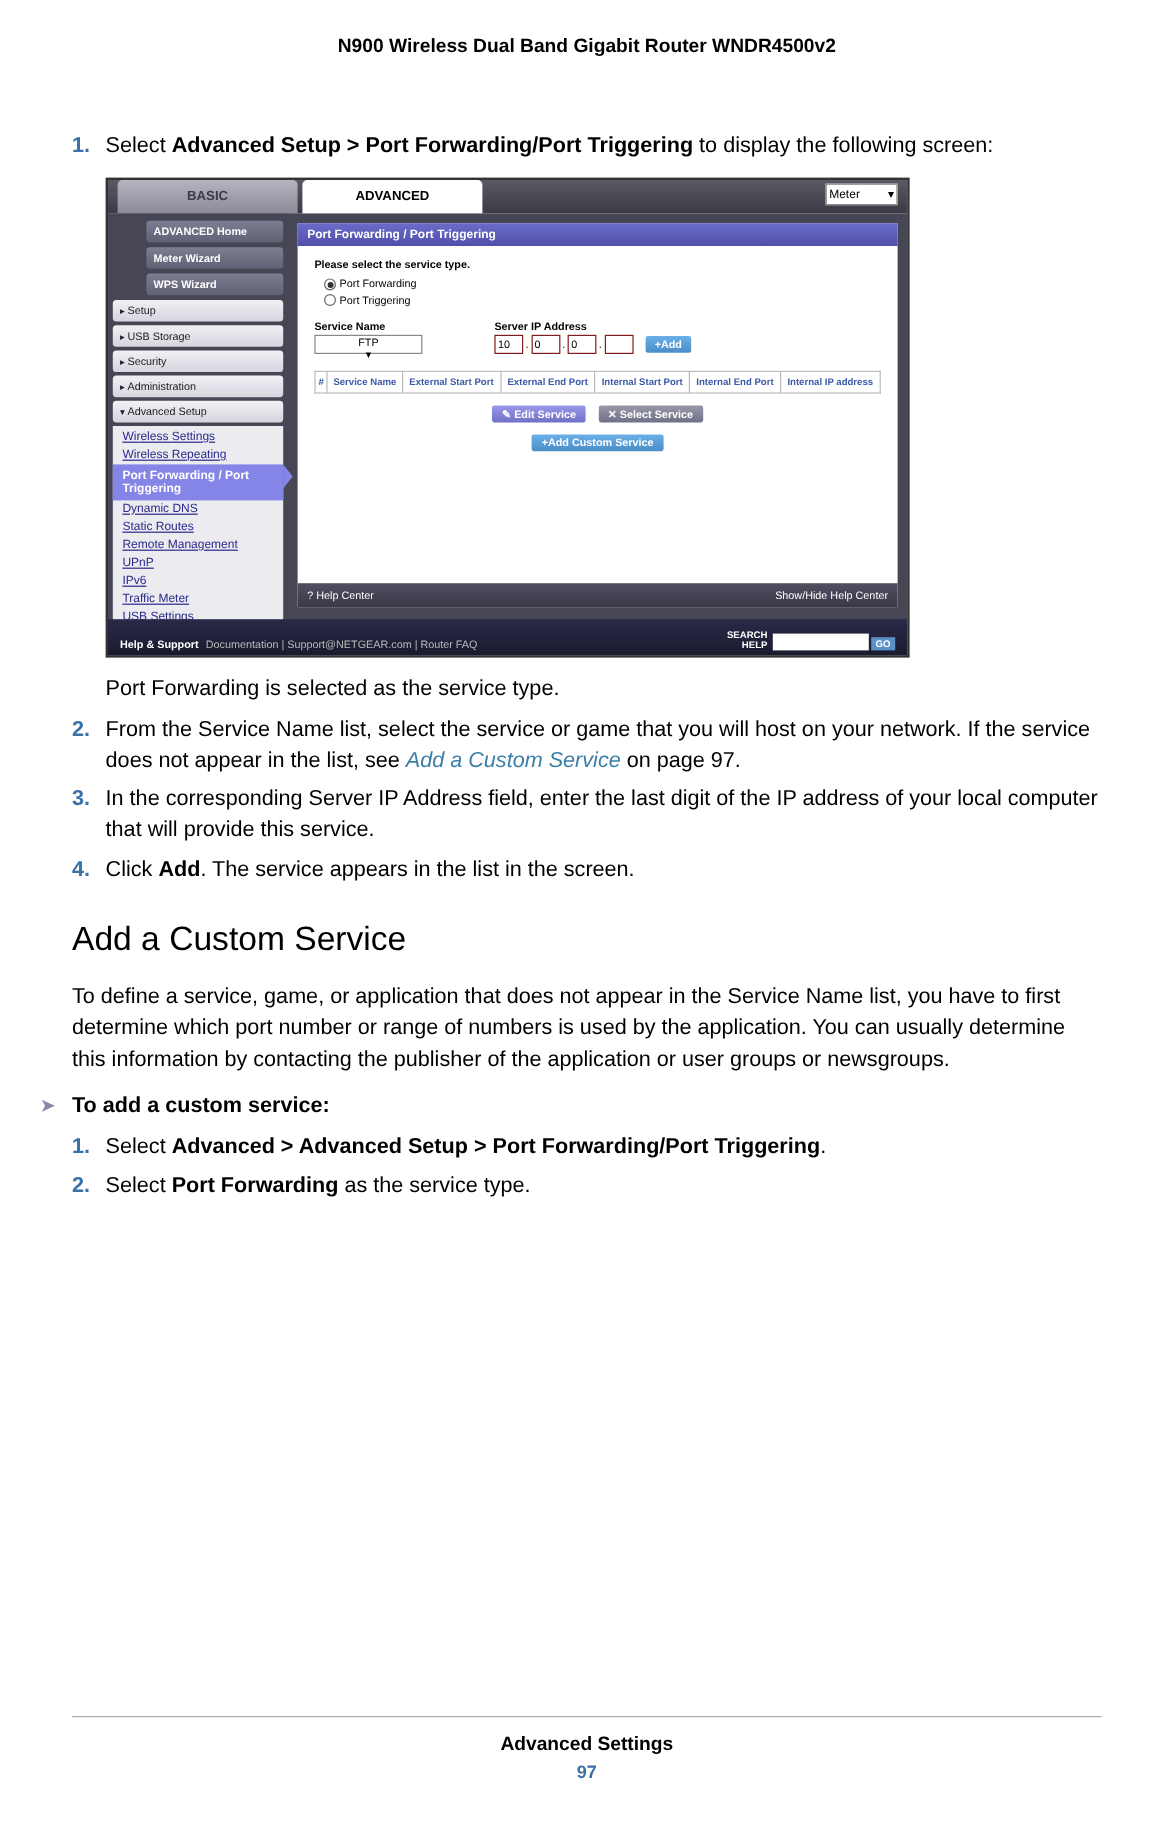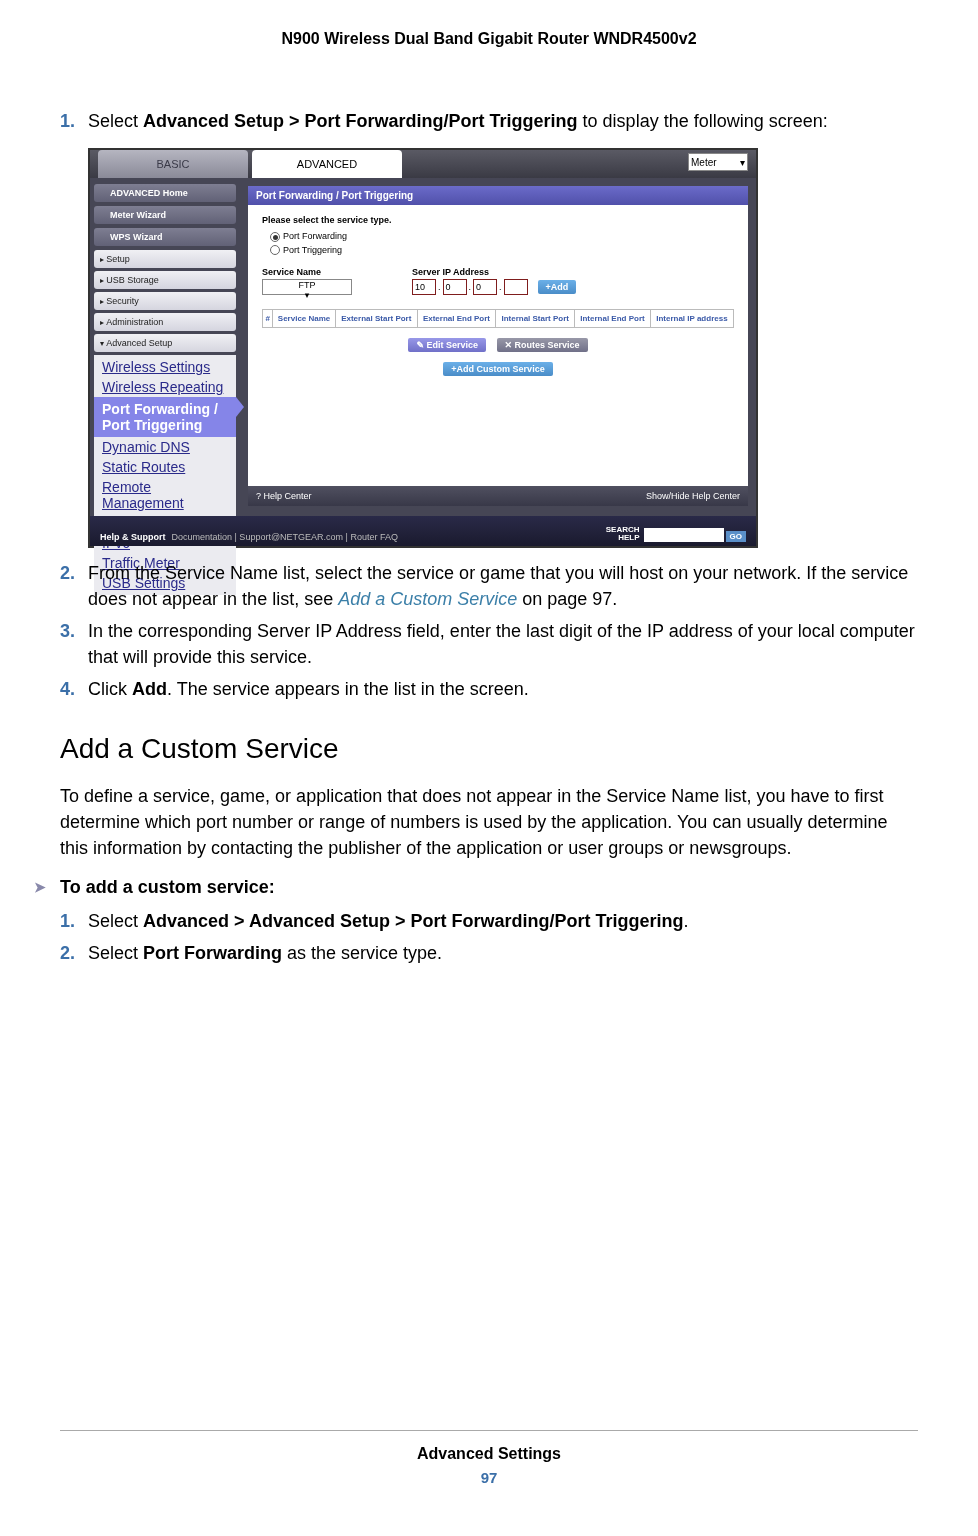--- a/index.html
+++ b/index.html
@@ -28,32 +28,32 @@
 .section-intro { font-size: 18px; line-height: 1.45; margin-bottom: 16px; }
 .task-head { font-weight: bold; font-size: 18px; margin: 10px 0 10px 0; position: relative; }
 .chevron { color: #88a; position: absolute; left: -26px; top: 2px; font-size: 14px; }
 .screenshot-wrap { margin: 14px 0 12px 28px; }
 
 
 .router {
   width: 670px; height: 400px; border: 2px solid #333; background: #fff; position: relative; font-size: 10px;
 }
 .router .topbar { height: 28px; background: linear-gradient(#5a5a64,#3a3a44); display: flex; position: relative; }
-.router .tab { height: 28px; display: flex; align-items: center; justify-content: center; font-weight: normal; font-size: 11px; }
+.router .tab { height: 28px; display: flex; align-items: center; justify-content: center; font-weight: bold; font-size: 11px; }
 .router .tab-basic { width: 150px; background: linear-gradient(#b5b5c0,#8a8a98); color: #3a3a48; margin-left: 8px; border-radius: 4px 4px 0 0; }
 .router .tab-adv { width: 150px; background: #fff; color: #000; margin-left: 4px; border-radius: 4px 4px 0 0; }
 .router .auto-sel { position: absolute; right: 8px; top: 3px; width: 60px; height: 18px; background: #fff; border: 1px solid #888; font-size: 10px; padding: 0 2px; display: flex; align-items: center; justify-content: space-between; }
 .router .body { position: absolute; top: 28px; left: 0; right: 0; bottom: 0; display: flex; background: #464655; }
 .router .sidebar { width: 150px; background: #464655; padding: 6px 4px; }
-.router .sb-btn { background: linear-gradient(#7e7e92,#616176); color: #fff; padding: 4px 16px; margin-bottom: 4px; border-radius: 3px; font-size: 9px; font-weight: bold;}
+.router .sb-btn { background: linear-gradient(#7e7e92,#616176); color: #fff; padding: 4px 6px; margin-bottom: 4px; border-radius: 3px; font-size: 9px; font-weight: bold; margin-left: 28px;}
 .router .sb-exp { background: linear-gradient(#f0f0f4,#d5d5df); color: #222; padding: 4px 6px; margin-bottom: 3px; border-radius: 3px; font-size: 9px; }
 .router .sb-exp::before { content: "▸ "; font-size: 8px; }
 .router .sb-exp.open::before { content: "▾ "; }
 .router .sub-list { background: #ebebf0; padding: 2px 0; }
-.router .sub { color: #2a2a8a; text-decoration: underline; padding: 2px 8px; font-size: 14px; }
+.router .sub { color: #2a2a8a; text-decoration: underline; padding: 2px 8px; font-size: 10px; }
 .router .sub.active { background: #8585e8; color: #fff; text-decoration: none; padding: 4px 8px; font-weight: bold; position: relative; }
 .router .sub.active::after { content: ""; position: absolute; right: -8px; top: 0; width: 0; height: 0; border-top: 10px solid transparent; border-bottom: 10px solid transparent; border-left: 8px solid #8585e8; }
 .router .main { flex: 1; background: #fff; margin: 8px 8px 40px 8px; position: relative; }
 .router .panel-title { background: linear-gradient(#6b6bc9,#5050aa); color: #fff; padding: 4px 8px; font-weight: bold; font-size: 10px; }
 .router .panel-body { padding: 10px 14px; font-size: 9px; }
 .router .lbl { font-weight: bold; margin-bottom: 6px; }
 .router .radio-row { margin: 3px 0 3px 8px; }
 .router .radio { display: inline-block; width: 10px; height: 10px; border: 1px solid #666; border-radius: 50%; margin-right: 3px; vertical-align: middle; position: relative; }
 .router .radio.checked::after { content: ""; width: 5px; height: 5px; background: #333; border-radius: 50%; position: absolute; top: 2px; left: 2px; }
 .router .form-row { display: flex; gap: 60px; margin-top: 12px; }
@@ -162,21 +162,21 @@
                 <th>External Start Port</th>
                 <th>External End Port</th>
                 <th>Internal Start Port</th>
                 <th>Internal End Port</th>
                 <th>Internal IP address</th>
               </tr>
             </tbody>
               </table>
             <div class="btn-row">
               <span class="btn btn-edit">✎ Edit Service</span>
-              <span class="btn btn-del">✕ Routes Service</span>
+              <span class="btn btn-del">✕ Select Service</span>
             </div>
             <div class="btn-row">
               <span class="btn btn-custom">+Add Custom Service</span>
             </div>
           </div>
           <div class="help-bar">
             <span>? Help Center</span>
             <span>Show/Hide Help Center</span>
           </div>
         </div>
@@ -184,20 +184,21 @@
       <div class="footer">
         <span class="bold">Help &amp; Support</span>
         <span style="margin-left:6px;color:#bbb">Documentation | Support@NETGEAR.com | Router FAQ</span>
         <span class="srch-lbl">SEARCH<br>HELP</span>
         <span class="srch-box"></span>
         <span class="go">GO</span>
       </div>
     </div>
   </div>
 
+  <div class="post-text">Port Forwarding is selected as the service type.</div>
 
   <div class="step">
     <span class="num step-num">2.</span>
     <span>From the Service Name list, select the service or game that you will host on your network. If the service does not appear in the list, see </span><span class="link">Add a Custom Service</span><span> on page 97.</span>
   </div>
 
   <div class="step">
     <span class="num step-num">3.</span>
     <span>In the corresponding Server IP Address field, enter the last digit of the IP address of your local computer that will provide this service.</span>
   </div>

